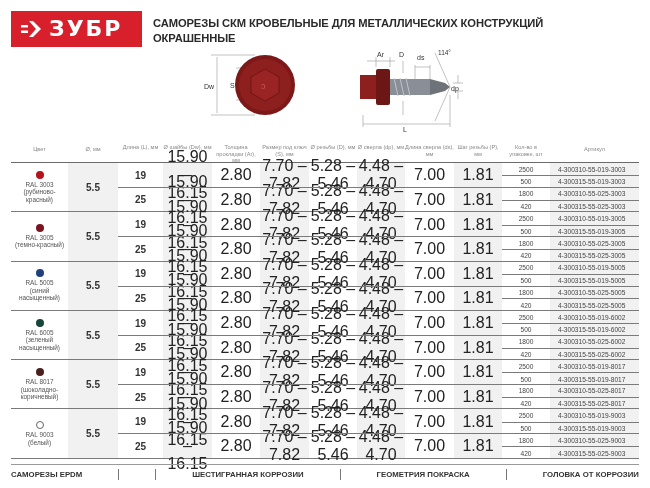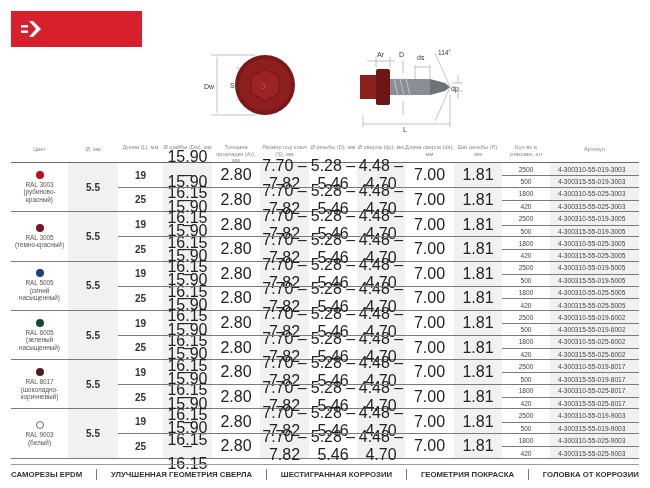--- a/index.html
+++ b/index.html
@@ -36,23 +36,26 @@
 </style>
 </head>
 <body>
 
 <div class="logo">
   <svg class="logo-arrow" viewBox="0 0 22 20">
     <rect x="0" y="6" width="7" height="2.5" fill="#fff"></rect>
     <rect x="0" y="11.5" width="7" height="2.5" fill="#fff"></rect>
     <polygon points="8,2 12,2 20,10 12,18 8,18 15,10" fill="#fff"></polygon>
   </svg>
+  <span class="logo-text">ЗУБР</span>
 </div>
 
 <div class="title">
+  <div>САМОРЕЗЫ СКМ КРОВЕЛЬНЫЕ ДЛЯ МЕТАЛЛИЧЕСКИХ КОНСТРУКЦИЙ</div>
+  <div>ОКРАШЕННЫЕ</div>
 </div>
 
 <svg class="diagram" viewBox="0 0 270 95">
   <g stroke="#999" stroke-width="0.6" fill="none">
     <line x1="16" y1="10" x2="60" y2="10"></line>
     <line x1="16" y1="70" x2="60" y2="70"></line>
     <line x1="22" y1="12" x2="22" y2="68"></line>
     <line x1="41" y1="23" x2="60" y2="23"></line>
     <line x1="41" y1="55" x2="60" y2="55"></line>
     <line x1="44" y1="25" x2="44" y2="53"></line>
@@ -323,20 +326,19 @@
         <div class="sub art" style="top:24.6px;">4-300310-55-025-9003</div>
         <div class="sub qty s2" style="top:36.900000000000006px;width:48px;">420</div>
         <div class="sub art s2" style="top:36.900000000000006px;">4-300315-55-025-9003</div>
       </div>
     </div>
 </div>
 
 <div class="footer">
   <span>САМОРЕЗЫ EPDM</span>
   <span class="sep"></span>
-  <span>УЛУЧШЕННАЯ ГЕОМЕТРИЯ СВЕРЛА</span>
   <span class="sep"></span>
   <span>ШЕСТИГРАННАЯ КОРРОЗИИ</span>
   <span class="sep"></span>
   <span>ГЕОМЕТРИЯ ПОКРАСКА</span>
   <span class="sep"></span>
   <span>ГОЛОВКА ОТ КОРРОЗИИ</span>
 </div>
 
 </body></html>

